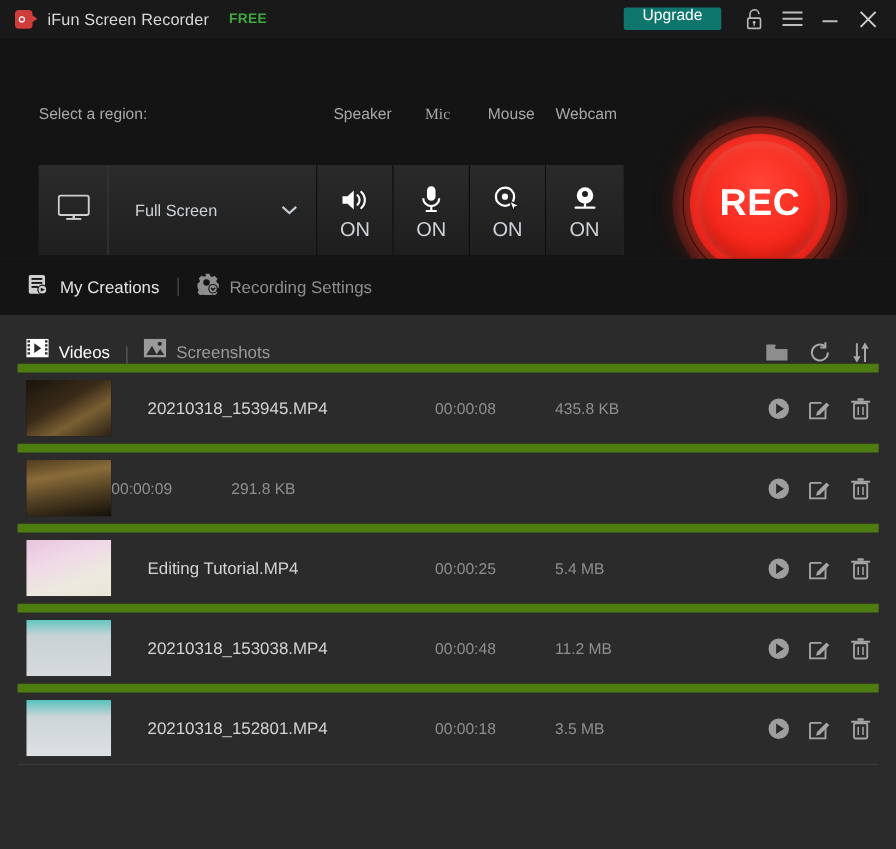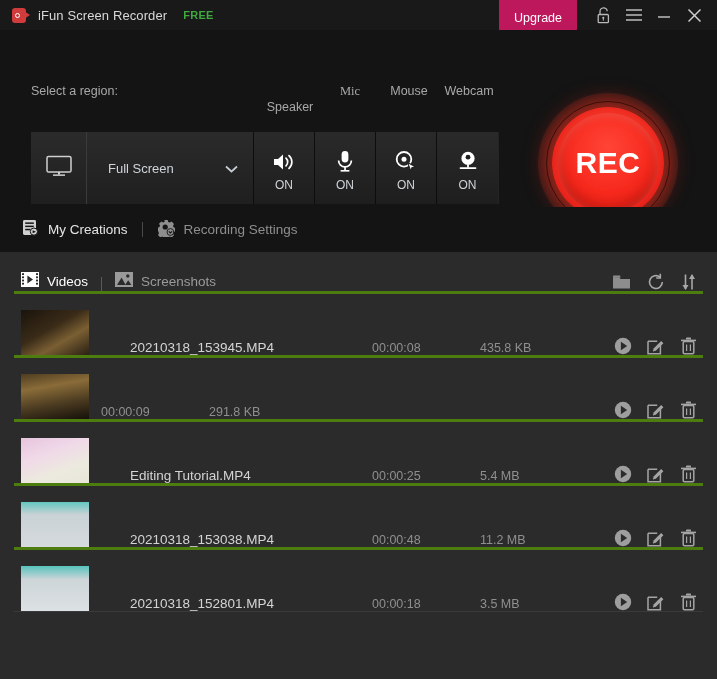--- a/index.html
+++ b/index.html
@@ -30,22 +30,22 @@
   }
   .logo-icon .tail {
     position: absolute; left: 12px; top: 3px; width: 0; height: 0;
     border-top: 4px solid transparent; border-bottom: 4px solid transparent;
     border-left: 6px solid #d03b3b;
   }
   .app-title { font-size: 13px; color: #d8d8d8; letter-spacing: .1px; }
   .app-free { font-size: 11px; color: #3fa83f; font-weight: bold; margin-left: 16px; letter-spacing: .3px; }
   .tb-spacer { flex: 1 1 auto; }
   .upgrade-btn {
-    background: #be185d; color: #ffffff; font-size: 12.5px;
-    border: none; border-radius: 2px; padding: 13px 15px 6px; cursor: pointer;
+    background: #0f766e; color: #ffffff; font-size: 12.5px;
+    border: none; border-radius: 2px; padding: 0 15px 6px; cursor: pointer;
     font-family: "Liberation Sans", sans-serif; line-height: 1;
   }
   .tb-icon {
     width: 30px; height: 30px; display: flex; align-items: center; justify-content: center;
     cursor: pointer; position: relative; flex: 0 0 auto;
   }
   .tb-icon svg { display: block; }
   #lock-icon { margin-left: 12px; }
   #close-icon { margin-right: 8px; }
 
@@ -54,21 +54,21 @@
     position: absolute; left: 0; top: 30px; width: 717px; height: 177px;
     background: #141414;
   }
   .region-label {
     position: absolute; left: 31px; top: 54px; font-size: 12.5px; color: #a8a8a8;
   }
   .io-labels { position: absolute; top: 54px; left: 0; width: 717px; height: 16px; }
   .io-labels span {
     position: absolute; font-size: 12.5px; color: #a8a8a8; text-align: center;
   }
-  #lbl-speaker { left: 262px; width: 56px; margin-top: 16px; }
+  #lbl-speaker { left: 262px; width: 56px; }
   #lbl-mic     { left: 322px; width: 56px; font-family: Liberation Serif, serif; }
   #lbl-mouse   { left: 381px; width: 56px; }
   #lbl-webcam  { left: 438px; width: 62px; }
 
   .control-row {
     position: absolute; left: 31px; top: 102px; width: 468px; height: 72px;
     display: flex; background: #242424;
   }
   .monitor-cell {
     width: 56px; display: flex; align-items: center; justify-content: center;
@@ -83,21 +83,21 @@
   .fullscreen-cell .fs-text { font-size: 13px; color: #cfd4da; margin-left: 21px; flex: 1 1 auto; }
   .fullscreen-cell .chev { margin-right: 15px; }
   .io-cell {
     width: 61px; display: flex; flex-direction: column; align-items: center;
     justify-content: center; cursor: pointer;
     background: linear-gradient(#2a2a2a, #1e1e1e);
     border-right: 1px solid #0d0d0d;
   }
   .io-cell:last-child { border-right: none; }
   .io-cell .ic { height: 28px; display: flex; align-items: flex-end; }
-  .io-cell .st { font-size: 12px; color: #cfd4da; margin-top: 6px; }
+  .io-cell .st { font-size: 16px; color: #cfd4da; margin-top: 6px; }
 
   
   .rec-wrap {
     position: absolute; left: 522px; top: 62px; width: 172px; height: 142px;
     cursor: pointer;
   }
   .rec-ring {
     position: absolute; left: 16px; top: 1px; width: 140px; height: 140px;
     border-radius: 50%;
     background: radial-gradient(circle at 50% 50%, rgba(255,60,40,.00) 40%, rgba(225,60,40,.30) 58%, rgba(150,35,25,.22) 73%, rgba(0,0,0,0) 86%);
@@ -145,22 +145,22 @@
   .tabbtn { display: flex; align-items: center; cursor: pointer; }
   #tab-videos { margin-left: 7px; }
   .tabbtn .tlabel { font-size: 13.5px; margin-left: 8px; }
   #tab-videos .tlabel { color: #ffffff; }
   #tab-screenshots .tlabel { color: #9a9a9a; }
   .tab-sep { width: 1px; height: 14px; background: #5a5a5a; margin: 0 13px; }
   .hdr-tools { position: absolute; right: 6px; display: flex; align-items: center; gap: 16px; }
   .hdr-tools .ht { cursor: pointer; display: flex; align-items: center; }
 
   .row {
-    position: relative; height: 64px; display: flex; align-items: flex-end;
-    border-top: 3px solid #4d7c0f; cursor: default; gap: 12px;
+    position: relative; height: 64px; display: flex; align-items: center;
+    border-top: 7px solid #4d7c0f; cursor: default;
   }
   .thumb {
     width: 68px; height: 45px; margin-left: 7px; flex: 0 0 auto;
     overflow: hidden; position: relative; background: #111;
   }
   .thumb .tb-bg { position: absolute; inset: 0; }
   .fname {
     font-size: 13.5px; color: #d4d4d4; margin-left: 29px;
     width: 230px; flex: 0 0 auto; white-space: nowrap; overflow: hidden;
   }

